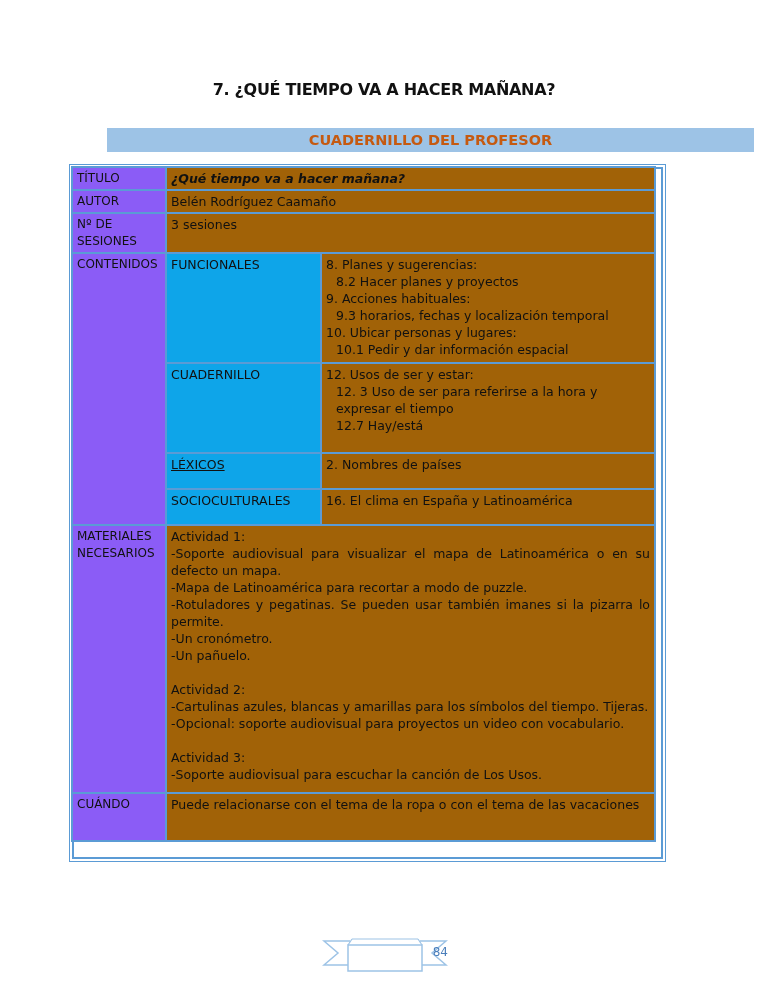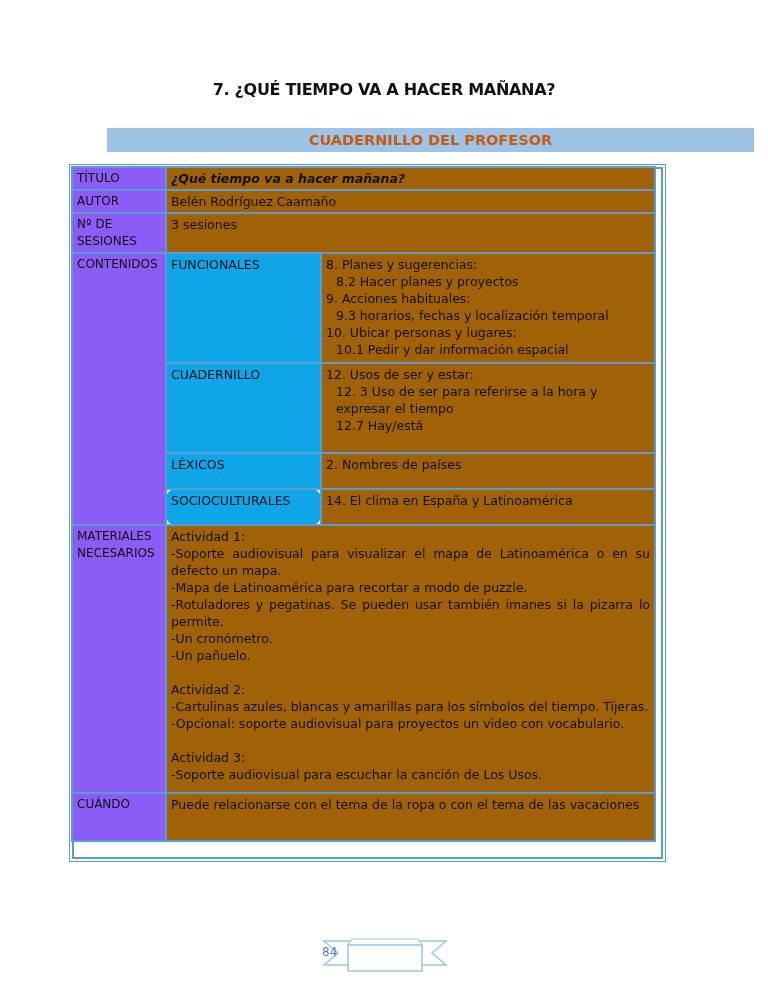--- a/index.html
+++ b/index.html
@@ -17,21 +17,21 @@
   table.main { position:absolute; left:1px; top:1px; width:585px; border-collapse:collapse;
     font-family:"DejaVu Sans", sans-serif; font-size:12.5px; }
   table.main td { border:2px solid #5b9bd5; vertical-align:top; padding:2px 4px; line-height:17px; }
   td.lab { background:#8b5cf6; font-size:12px; width:84px; line-height:16px; padding:2px 3px; }
   td.sub { background:#0ea5e9; width:145px; border-right:1px dashed #9dc3e6 !important; }
   td.val { background:#a16207; }
   .ind { padding-left:10px; }
   .just { text-align:justify;margin-top:34px; }
   .gap { height:17px; }
   .page-num { position:absolute; left:322px; top:933px; width:126px; height:40px; }
-  .page-num span { position:absolute; left:0; width:126px; top:12px; text-align:left;
+  .page-num span { position:absolute; left:0; width:126px; top:12px; text-align:right;
     font-family:"DejaVu Sans", sans-serif; font-size:12px; color:#4a7ebb; }
 </style>
 </head>
 <body>
 
 <div class="page-title">7. ¿QUÉ TIEMPO VA A HACER MAÑANA?</div>
 <div class="banner">CUADERNILLO DEL PROFESOR</div>
 
 <div class="outer">
   <div class="outer2"></div>
@@ -63,26 +63,26 @@
     </tr>
     <tr>
       <td class="sub" style="height:84px;">CUADERNILLO</td>
       <td class="val">
         <div>12. Usos de ser y estar:</div>
         <div class="ind" style="text-indent:0;">12. 3 Uso de ser para referirse a la hora y expresar el tiempo</div>
         <div class="ind">12.7 Hay/está</div>
       </td>
     </tr>
     <tr>
-      <td class="sub" style="height:30px;">LÉXICOS</td>
+      <td class="sub" style="height:30px;text-decoration:underline;">LÉXICOS</td>
       <td class="val">2. Nombres de países</td>
     </tr>
     <tr>
-      <td class="sub" style="height:30px;border-radius:9px;">SOCIOCULTURALES</td>
-      <td class="val">14. El clima en España y Latinoamérica</td>
+      <td class="sub" style="height:30px;">SOCIOCULTURALES</td>
+      <td class="val">16. El clima en España y Latinoamérica</td>
     </tr>
     <tr>
       <td class="lab">MATERIALES NECESARIOS</td>
       <td class="val just" colspan="2" style="height:262px;">
         <div>Actividad 1:</div>
         <div>-Soporte audiovisual para visualizar el mapa de Latinoamérica o en su defecto un mapa.</div>
         <div>-Mapa de Latinoamérica para recortar a modo de puzzle.</div>
         <div>-Rotuladores y pegatinas. Se pueden usar también imanes si la pizarra lo permite.</div>
         <div>-Un cronómetro.</div>
         <div>-Un pañuelo.</div>

